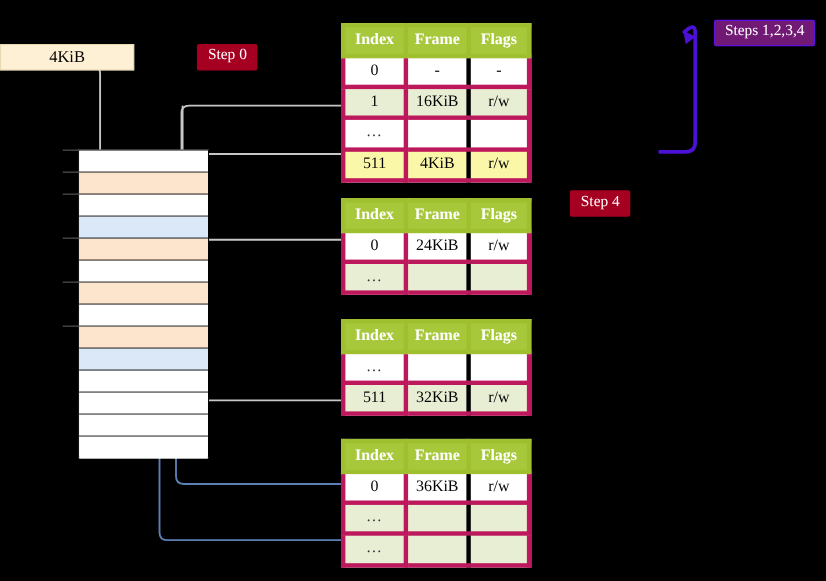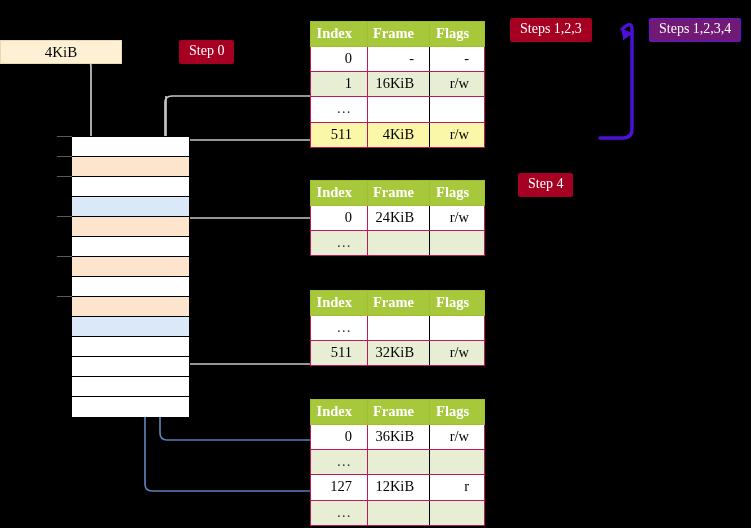--- a/index.html
+++ b/index.html
@@ -45,25 +45,25 @@
   .memtick{position:absolute;height:1px;background:#5a5a5a;}
 
   
   .ptable{
     position:absolute;
     border-collapse:collapse;
     background:#ffffff;
     box-shadow:2px 2px 0 0 rgba(0,0,0,0.10);
   }
   .ptable th, .ptable td{
-    border:1px solid #be185d;
-    padding:2px 15px 3px 5px;
+    border:4px solid #be185d;
+    padding:2px 5px 3px 5px;
     font-size:14.5px;
     line-height:1.32;
-    text-align:right;
+    text-align:center;
     height:21px;
     box-sizing:border-box;
     vertical-align:middle;
     white-space:nowrap;
   }
   .ptable th{
     background:#a8c83c;
     color:#ffffff;
     font-weight:bold;
     border-color:#9fbf2e;
@@ -122,23 +122,20 @@
   </svg>
 
   <div class="sizebox" style="left:0px;top:40px;width:120px;height:22px;">
     <span>4KiB</span>
   </div>
 
   <div class="badge red" style="left:180px;top:41px;">
     <span>Step 0</span>
   </div>
 
-  <div class="badge red" style="left:511px;top:19px;">
-    <span>Steps 1,2,3</span>
-  </div>
 
   <div class="badge violet" style="left:650px;top:19px;">
     <span>Steps 1,2,3,4</span>
   </div>
 
   <div class="badge red" style="left:519px;top:174px;">
     <span>Step 4</span>
   </div>
 
   <div id="memcol" class="memcol" style="left:71px;top:136px;width:119px;height:280px;">
@@ -258,25 +255,20 @@
           <tr class="plain">
             <td class="c0">0</td>
             <td class="c1">36KiB</td>
             <td class="c2">r/w</td>
           </tr>
           <tr class="alt">
             <td class="c0"><span class="ell">…</span></td>
             <td class="c1"></td>
             <td class="c2"></td>
           </tr>
-          <tr class="plain">
-            <td class="c0">127</td>
-            <td class="c1">12KiB</td>
-            <td class="c2">r</td>
-          </tr>
           <tr class="alt">
             <td class="c0"><span class="ell">…</span></td>
             <td class="c1"></td>
             <td class="c2"></td>
           </tr>
         </tbody>
       </table>
     </div>
 
 </div>

